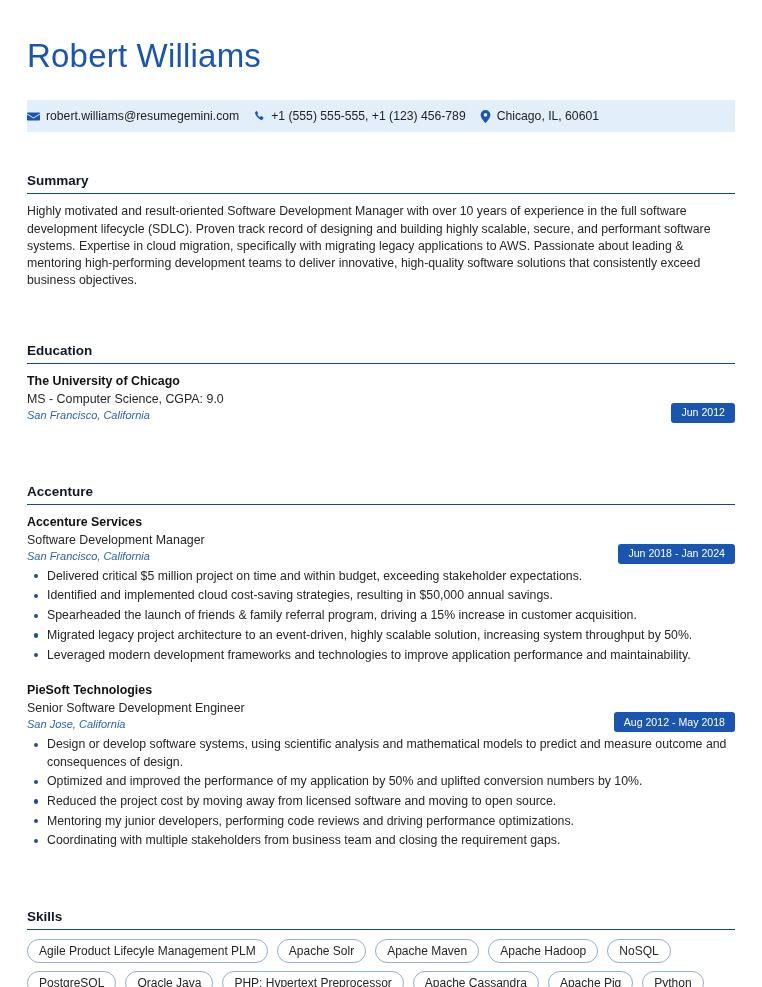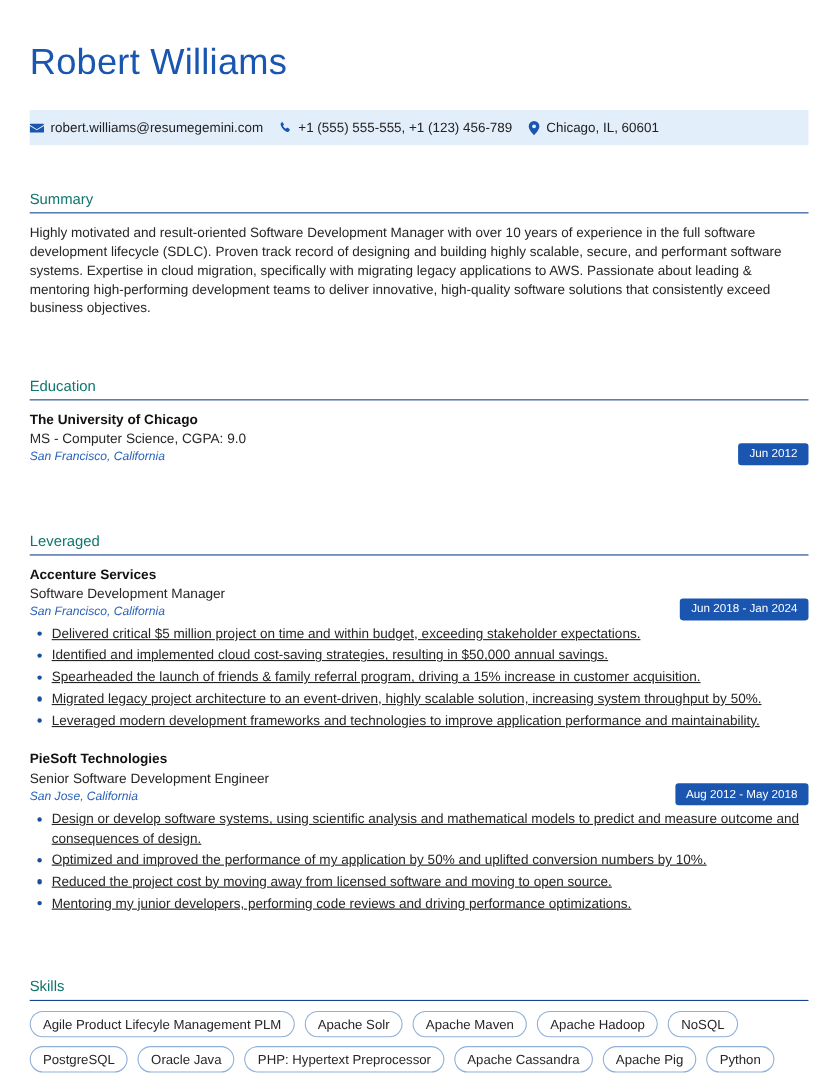--- a/index.html
+++ b/index.html
@@ -61,22 +61,22 @@
     justify-content: center;
     margin-right: 6px;
     color: #1a56b0;
   }
   .contact-item .ico svg { display: block; }
 
   
   .section { margin-bottom: 2px; }
   .section-title {
     font-size: 13.5px;
-    color: #0f766e;
-    font-weight: 400;
+    color: #0f172a;
+    font-weight: 700;
     padding-bottom: 5px;
     margin-top: 41px;
   }
   .section-rule {
     border-bottom: 1.6px solid #16458f;
     margin-bottom: 9px;
   }
 
   
   .summary-text {
@@ -122,21 +122,20 @@
     border-radius: 3px;
     margin-top: 18px;
     white-space: nowrap;
   }
 
   
   ul.bullets {
     list-style: none;
     margin: 4px 0 0 0;
     padding: 0 0 0 0;
-    text-decoration: underline;
   }
   ul.bullets li {
     position: relative;
     font-size: 12.3px;
     line-height: 17.2px;
     color: #262626;
     padding-left: 20px;
     margin-bottom: 2.5px;
   }
   ul.bullets li::before {
@@ -230,21 +229,21 @@
           <div class="entry-role">MS - Computer Science, CGPA: 9.0</div>
           <div class="entry-loc">San Francisco, California</div>
         </div>
         <div class="date-badge">Jun 2012</div>
       </div>
     </div>
     <div class="edu-gap"></div>
   </div>
 
   <div class="section">
-    <div class="section-title">Leveraged</div>
+    <div class="section-title">Accenture</div>
     <div class="section-rule"></div>
 
     <div class="entry">
       <div class="entry-head">
         <div class="entry-left">
           <div class="entry-org">Accenture Services</div>
           <div class="entry-role">Software Development Manager</div>
           <div class="entry-loc">San Francisco, California</div>
         </div>
         <div class="date-badge">Jun 2018 - Jan 2024</div>
@@ -267,20 +266,21 @@
           <div class="entry-role">Senior Software Development Engineer</div>
           <div class="entry-loc">San Jose, California</div>
         </div>
         <div class="date-badge">Aug 2012 - May 2018</div>
       </div>
       <ul class="bullets">
         <li>Design or develop software systems, using scientific analysis and mathematical models to predict and measure outcome and consequences of design.</li>
         <li>Optimized and improved the performance of my application by 50% and uplifted conversion numbers by 10%.</li>
         <li>Reduced the project cost by moving away from licensed software and moving to open source.</li>
         <li>Mentoring my junior developers, performing code reviews and driving performance optimizations.</li>
+        <li>Coordinating with multiple stakeholders from business team and closing the requirement gaps.</li>
       </ul>
     </div>
     <div class="exp-gap"></div>
   </div>
 
   <div class="section">
     <div class="section-title">Skills</div>
     <div class="section-rule"></div>
     <div class="skills-wrap">
       <span class="skill-chip">Agile Product Lifecyle Management PLM</span>

